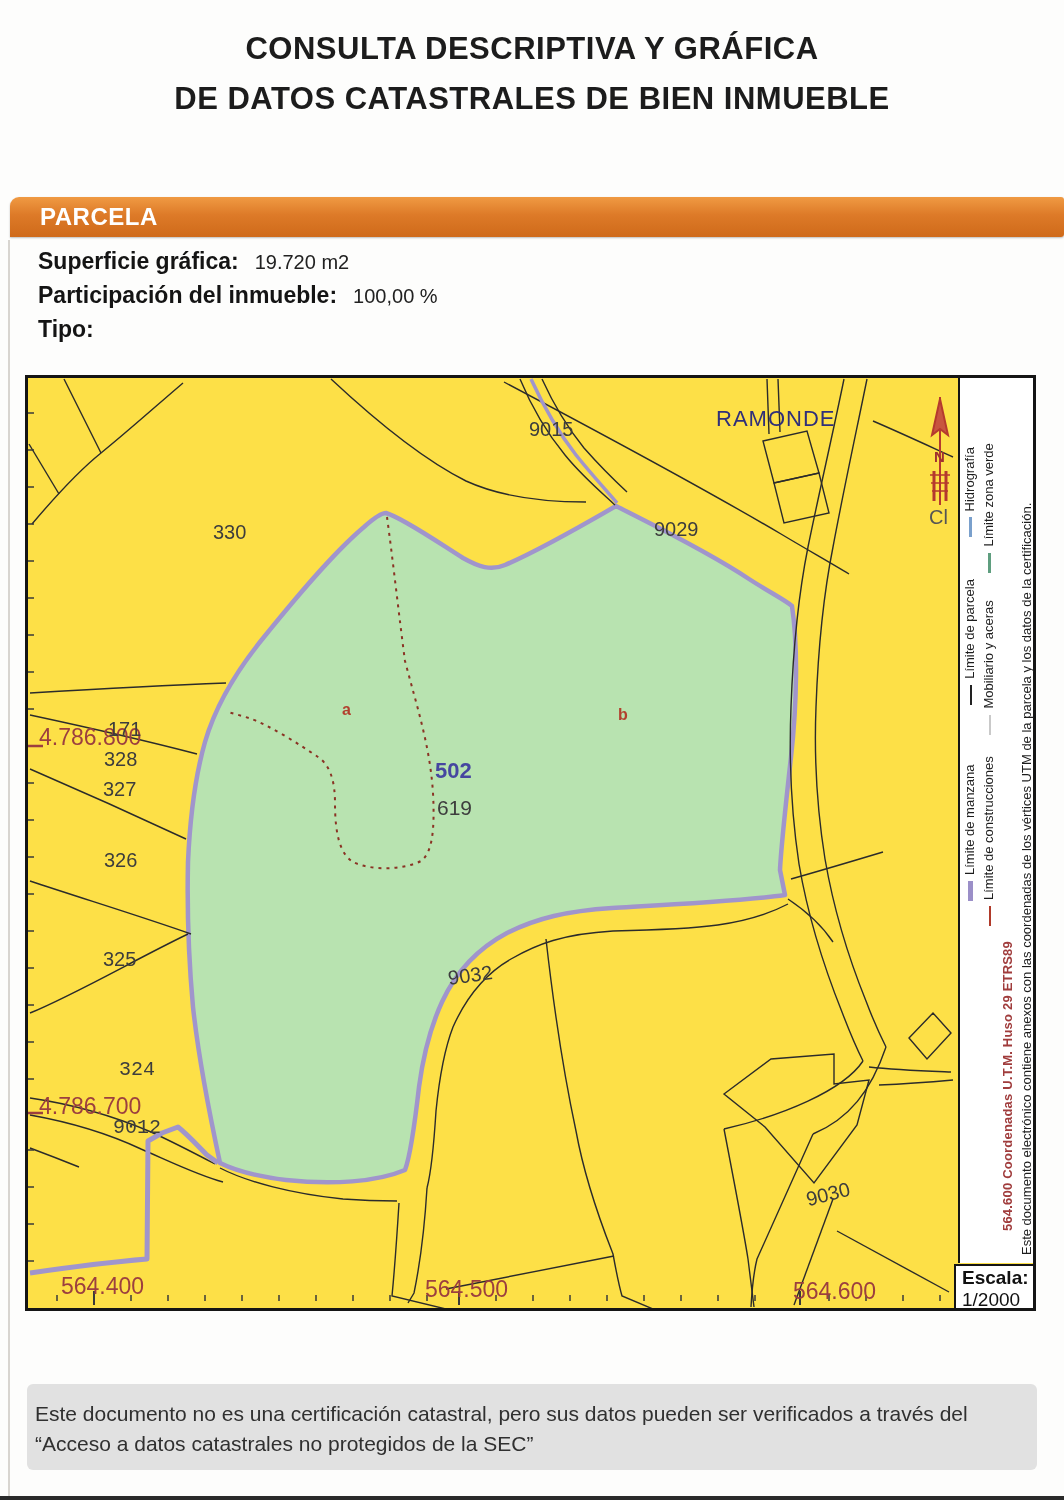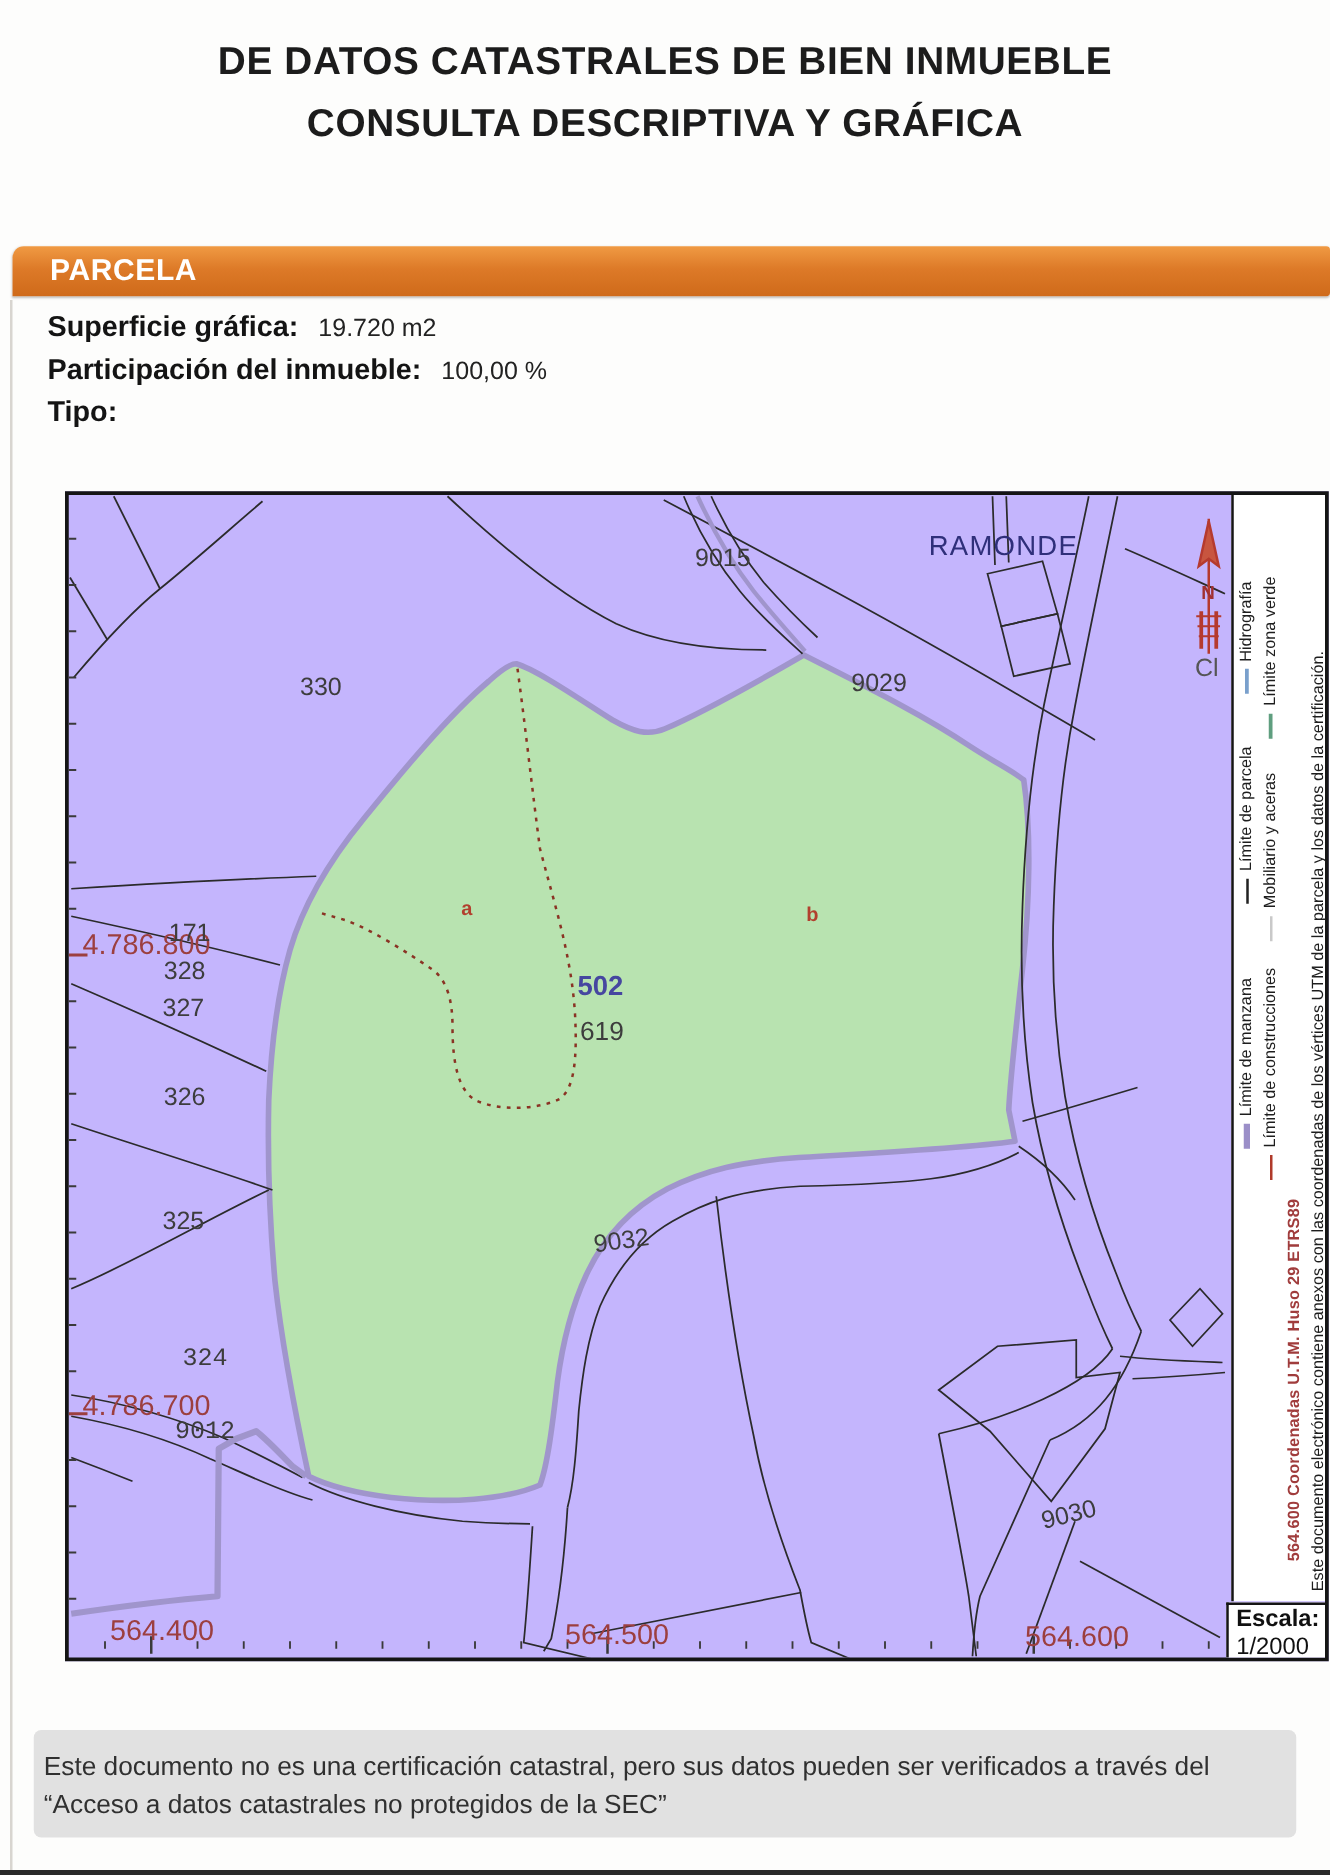--- a/index.html
+++ b/index.html
@@ -10,22 +10,22 @@
   .banner{position:absolute;left:10px;right:0;top:197px;height:40px;
           background:linear-gradient(180deg,#f09a43 0%,#dd7a28 45%,#cf6a1a 100%);
           border-radius:9px 3px 3px 0;box-shadow:0 1px 2px rgba(0,0,0,.25);}
   .banner span{position:absolute;left:30px;top:6px;color:#fff;font-weight:bold;
           font-size:24px;letter-spacing:.5px;}
   .fields{position:absolute;left:38px;top:248px;}
   .frow{margin-bottom:7px;white-space:nowrap;}
   .flabel{font-weight:bold;font-size:23px;color:#141414;}
   .fvalue{font-size:20px;color:#222;margin-left:16px;}
   
-  .map{position:absolute;left:25px;top:393px;width:1005px;height:930px;
-       border:3px solid #151515;background:#c4b5fd;margin-left:27px;}
+  .map{position:absolute;left:25px;top:375px;width:1005px;height:930px;
+       border:3px solid #151515;background:#fde047;}
   .map svg.lines{position:absolute;left:0;top:0;}
   .mlabel{position:absolute;font-size:20px;color:#3d3d3d;white-space:nowrap;}
   .red{color:#9c3f3f;font-size:23px;}
   .navy{color:#2f2f7a;font-weight:normal;font-size:22px;letter-spacing:1px;}
   .blue502{color:#4646a0;font-size:22px;font-weight:bold;}
   .ab{color:#b2402e;font-size:16px;font-weight:bold;}
   .compass{position:absolute;left:872px;top:15px;width:60px;height:120px;}
   .compass .n{position:absolute;left:34px;top:55px;color:#a03030;font-size:15px;font-weight:bold;}
   
   .legend-strip{position:absolute;right:0;top:0;width:73px;height:885px;
@@ -50,22 +50,22 @@
   .footer{position:absolute;left:27px;right:27px;top:1384px;height:56px;
           background:#e1e1e1;border-radius:6px;padding:15px 8px;
           font-size:21px;color:#303030;line-height:1.45;}
   .scan-bottom{position:absolute;left:0;right:0;bottom:0;height:4px;background:#2a2a2a;}
   .scan-left{position:absolute;left:8px;top:240px;bottom:0;width:2px;background:#d8d5d0;}
 </style>
 </head>
 <body>
 
 <div class="title">
+  <div>CONSULTA DESCRIPTIVA Y GRÁFICA</div>
   <div>DE DATOS CATASTRALES DE BIEN INMUEBLE</div>
-  <div>CONSULTA DESCRIPTIVA Y GRÁFICA</div>
 </div>
 
 <div class="banner">
   <span>PARCELA</span>
 </div>
 
 <div class="fields">
   <div class="frow">
     <span class="flabel">Superficie gráfica:</span><span class="fvalue">19.720 m2</span>
   </div>

